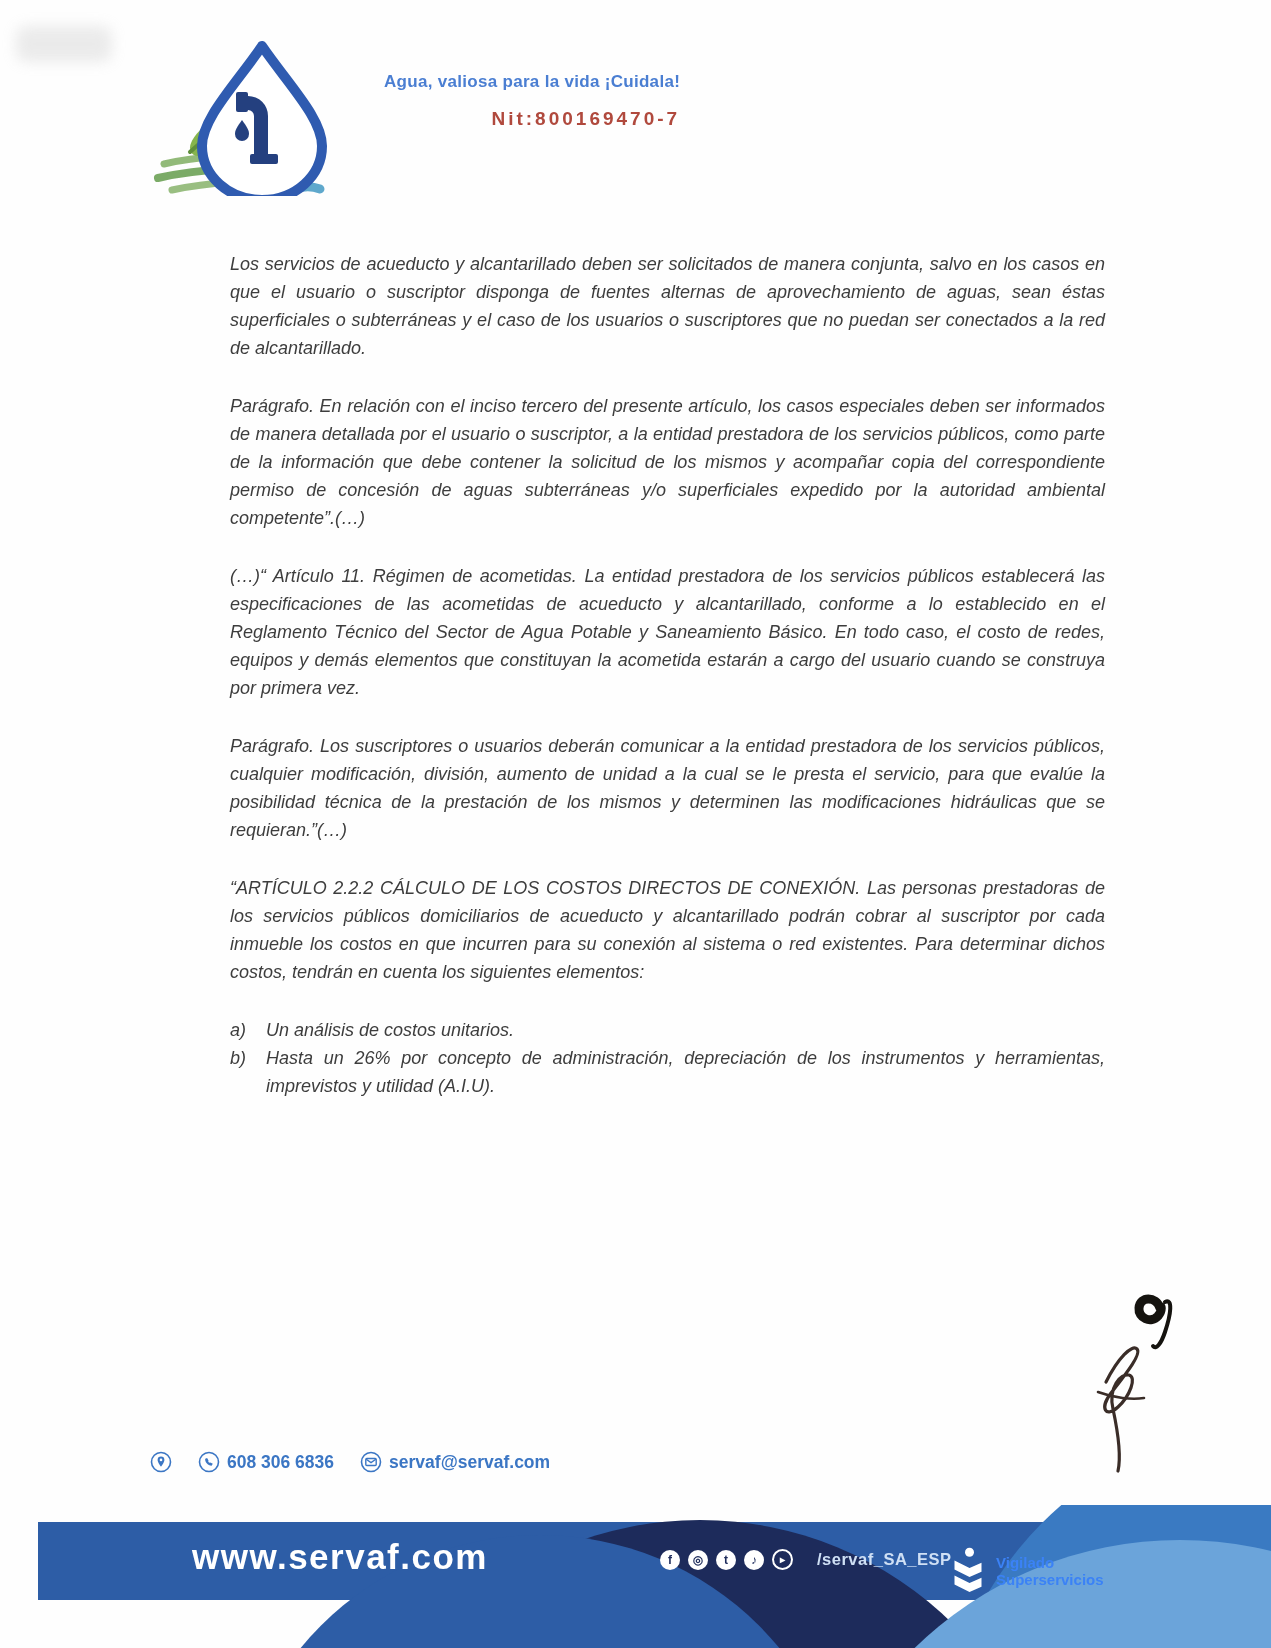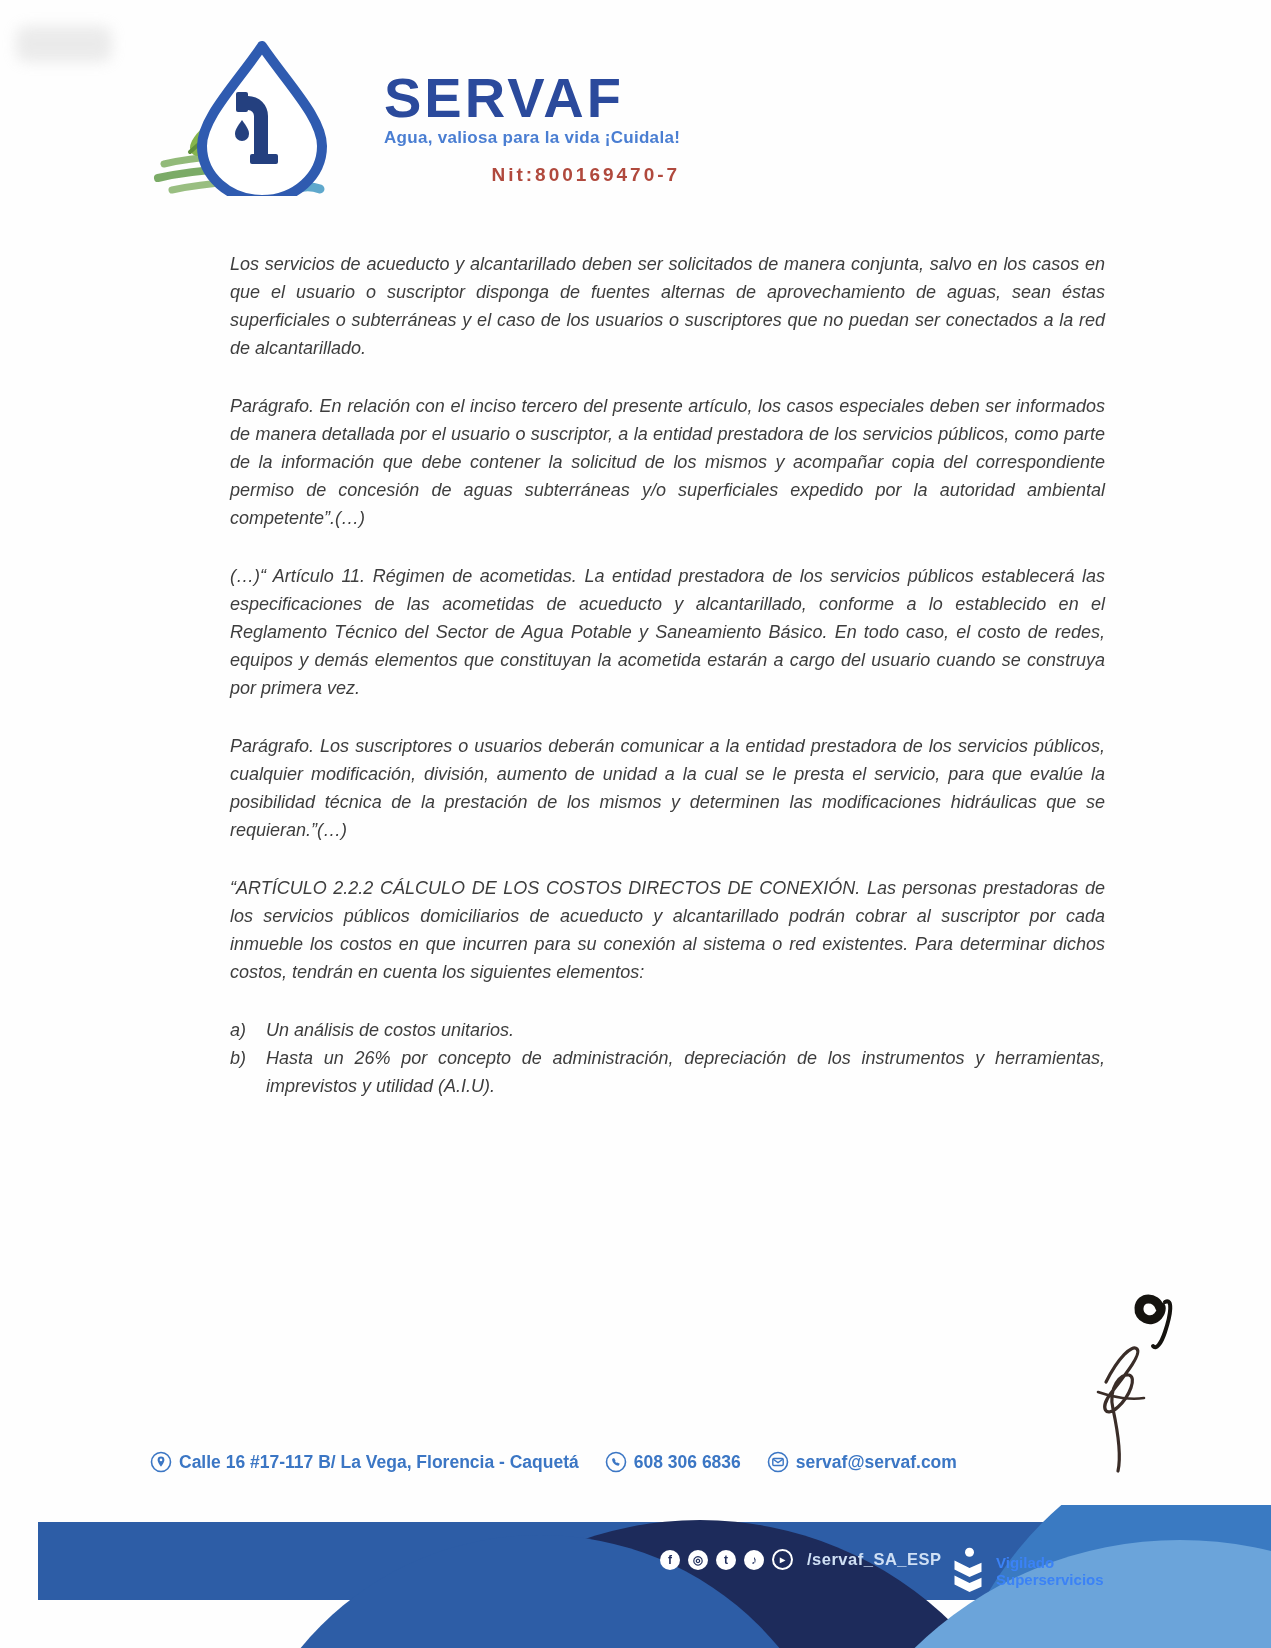--- a/index.html
+++ b/index.html
@@ -41,21 +41,21 @@
   .circ-light{left:940px;top:-85px;width:700px;height:700px;background:#3a7ac2;}
   .circ-navy{left:340px;top:15px;width:720px;height:720px;background:#1d2b5b;}
   .circ-med{left:230px;top:30px;width:620px;height:620px;background:#2d5da6;}
   .circ-lighter{left:800px;top:35px;width:760px;height:760px;background:#6ba4da;}
   .website{position:absolute;left:160px;top:32px;width:360px;text-align:center;
     color:#ffffff;font-size:35px;font-weight:bold;letter-spacing:1.5px;z-index:3;}
   .social{position:absolute;left:660px;top:44px;display:flex;align-items:center;gap:8px;z-index:4;}
   .soc{width:20px;height:20px;border-radius:50%;background:#ffffff;color:#1d2b5b;
     font-size:12px;font-weight:bold;display:flex;align-items:center;justify-content:center;line-height:1;}
   .soc.outline{background:transparent;border:2px solid #ffffff;color:#ffffff;width:17px;height:17px;font-size:10px;}
-  .handle{color:#cfe0f5;font-size:16.5px;font-weight:bold;margin-left:6px;letter-spacing:.5px;}
+  .handle{color:#cfe0f5;font-size:16.5px;font-weight:bold;margin-left:16px;letter-spacing:.5px;}
   .vigilado{position:absolute;left:950px;top:42px;display:flex;align-items:center;gap:10px;z-index:4;color:#3b82f6;}
   .vig-text{font-size:15px;font-weight:bold;line-height:1.15;}
   .vig-icon{width:36px;height:48px;}
 </style>
 </head>
 <body>
 
 <div class="page">
 
   <div class="smudge"></div>
@@ -79,21 +79,20 @@
       <path d="M112,6 C86,44 52,78 52,106 a60,54 0 0 0 120,0 C172,78 138,44 112,6 Z" fill="#ffffff" stroke="#2f5bb0" stroke-width="10" stroke-linejoin="round"></path>
 
       <g fill="#24407f">
         <path d="M118,116 V76 a20,20 0 0 0 -20,-20 h-8 v14 h8 a6,6 0 0 1 6,6 v40 Z"></path>
         <rect x="86" y="52" width="12" height="20" rx="2"></rect>
         <path d="M92,80 c-5,7 -7,10 -7,14 a7,7 0 0 0 14,0 c0,-4 -2,-7 -7,-14 Z"></path>
         <rect x="100" y="114" width="28" height="10" rx="2"></rect>
       </g>
     </svg>
     <div class="logo-text">
-      <div class="brand">SERVAF</div>
       <div class="tagline">Agua, valiosa para la vida ¡Cuidala!</div>
       <div class="nit">Nit:800169470-7</div>
     </div>
   </header>
 
   <main class="doc-body">
     <p class="quote">Los servicios de acueducto y alcantarillado deben ser solicitados de manera conjunta, salvo en los casos en que el usuario o suscriptor disponga de fuentes alternas de aprovechamiento de aguas, sean éstas superficiales o subterráneas y el caso de los usuarios o suscriptores que no puedan ser conectados a la red de alcantarillado.</p>
     <p class="quote">Parágrafo. En relación con el inciso tercero del presente artículo, los casos especiales deben ser informados de manera detallada por el usuario o suscriptor, a la entidad prestadora de los servicios públicos, como parte de la información que debe contener la solicitud de los mismos y acompañar copia del correspondiente permiso de concesión de aguas subterráneas y/o superficiales expedido por la autoridad ambiental competente”.(…)</p>
     <p class="quote">(…)“ Artículo 11. Régimen de acometidas. La entidad prestadora de los servicios públicos establecerá las especificaciones de las acometidas de acueducto y alcantarillado, conforme a lo establecido en el Reglamento Técnico del Sector de Agua Potable y Saneamiento Básico. En todo caso, el costo de redes, equipos y demás elementos que constituyan la acometida estarán a cargo del usuario cuando se construya por primera vez.</p>
     <p class="quote">Parágrafo. Los suscriptores o usuarios deberán comunicar a la entidad prestadora de los servicios públicos, cualquier modificación, división, aumento de unidad a la cual se le presta el servicio, para que evalúe la posibilidad técnica de la prestación de los mismos y determinen las modificaciones hidráulicas que se requieran.”(…)</p>
@@ -119,21 +118,20 @@
     </g>
   </svg>
 
   <div class="contact-line">
     <span class="c-item">
       <svg viewBox="0 0 22 22">
         <circle cx="11" cy="11" r="9.5" fill="none" stroke="#3b76c4" stroke-width="1.6"></circle>
         <path d="M11,5.5 a3.4,3.4 0 0 1 3.4,3.4 c0,2.4 -3.4,6.6 -3.4,6.6 s-3.4,-4.2 -3.4,-6.6 A3.4,3.4 0 0 1 11,5.5 Z" fill="#3b76c4"></path>
         <circle cx="11" cy="8.9" r="1.3" fill="#ffffff"></circle>
       </svg>
-      <span>Calle 16 #17-117 B/ La Vega, Florencia - Caquetá</span>
     </span>
     <span class="c-item">
       <svg viewBox="0 0 22 22">
         <circle cx="11" cy="11" r="9.5" fill="none" stroke="#3b76c4" stroke-width="1.6"></circle>
         <path d="M7.2,7.8 c-.6,2.8 2.6,7 6.4,7 l1.2,-2 -2.4,-1.4 c-.5,.4 -1.2,.3 -1.7,-.2 c-.5,-.5 -.6,-1.2 -.2,-1.7 L9.1,7 Z" fill="#3b76c4"></path>
       </svg>
       <span>608 306 6836</span>
     </span>
     <span class="c-item">
       <svg viewBox="0 0 22 22">
@@ -145,20 +143,21 @@
     </span>
   </div>
 
   <div class="banner">
     <div class="bar"></div>
     <div class="circ circ-navy"></div>
     <div class="circ circ-med"></div>
     <div class="circ circ-light"></div>
     <div class="circ circ-lighter"></div>
 
+    <div class="website">www.servaf.com</div>
 
     <div class="social">
       <span class="soc">f</span>
       <span class="soc">◎</span>
       <span class="soc">t</span>
       <span class="soc">♪</span>
       <span class="soc outline">▸</span>
       <span class="handle">/servaf_SA_ESP</span>
     </div>
 

